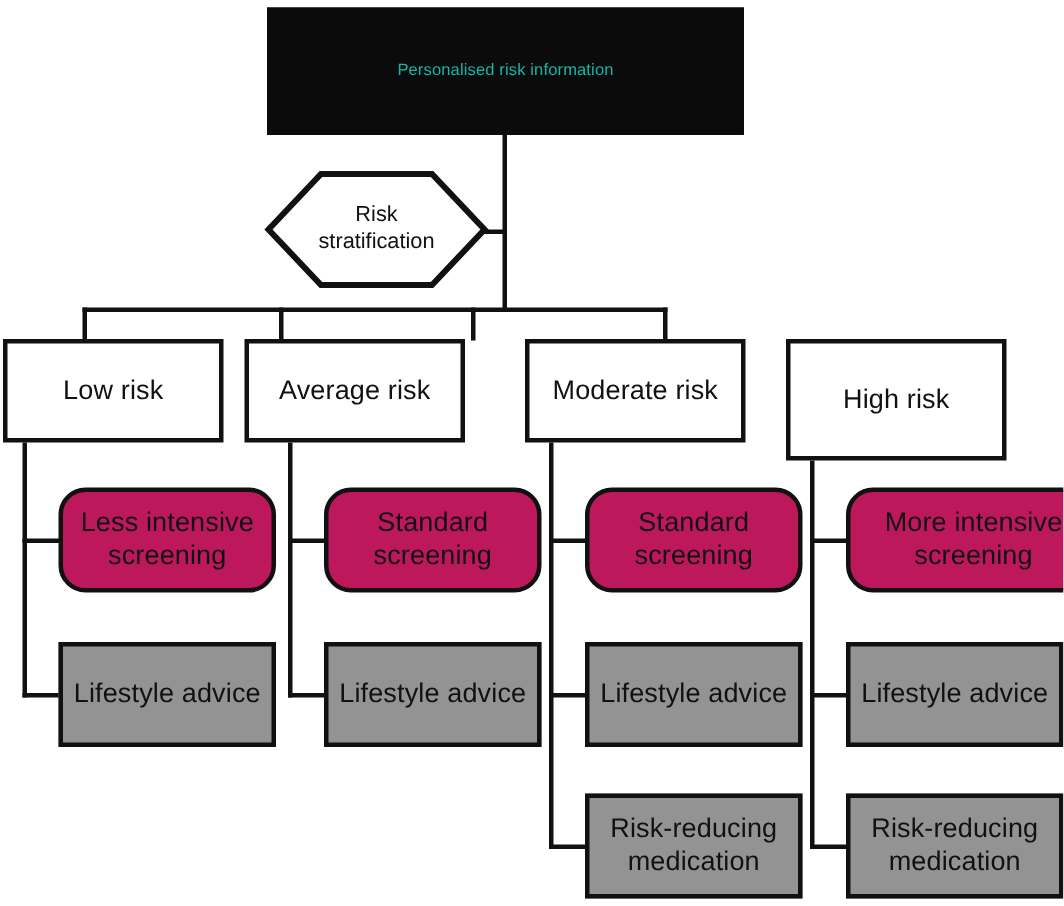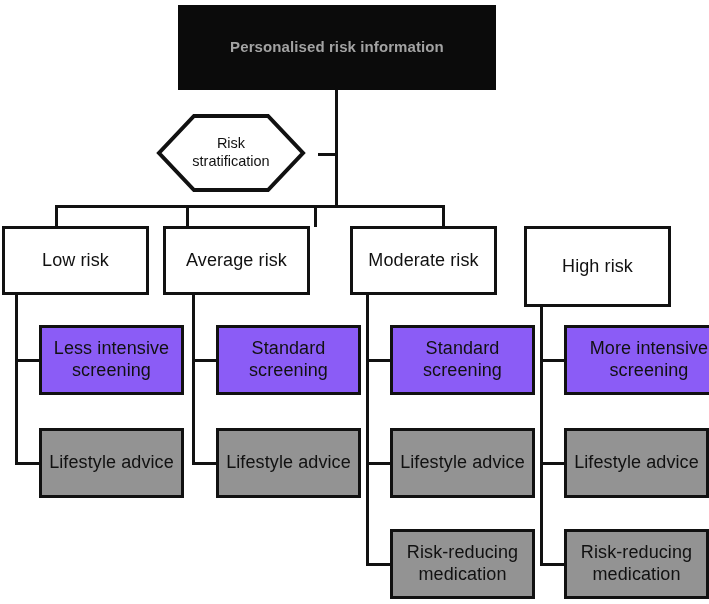--- a/index.html
+++ b/index.html
@@ -28,26 +28,26 @@
     font-size:18px;
     line-height:1.22;
     letter-spacing:.1px;
     z-index:3;
   }
   .node .lbl{display:block;padding:0 6px;}
 
   .node--black{
     background:#0b0b0b;
     border-color:#0b0b0b;
-    color:#a3a3a3;
-    font-weight:bold;
-    font-size:15px;
+    color:#14b8a6;
+    font-weight:normal;
+    font-size:11px;
   }
   .node--white{background:#ffffff;}
-  .node--light{background:#8b5cf6;}
+  .node--light{background:#be185d;border-radius:18px;}
   .node--dark{background:#939393;text-align:center;}
 
   
   .hex{
     position:absolute;
     z-index:3;
     display:flex;
     align-items:center;
     justify-content:center;
   }
@@ -101,21 +101,21 @@
 
   <div class="ln v" style="left:540px;top:293px;height:272px;"></div>
   <div class="ln h" style="left:540px;top:359px;width:26px;"></div>
   <div class="ln h" style="left:540px;top:462px;width:26px;"></div>
   <div class="ln h" style="left:540px;top:563px;width:26px;"></div>
 
   <div class="node node--black" style="left:178px;top:5px;width:318px;height:85px;">
     <span class="lbl">Personalised risk information</span>
   </div>
 
-  <div class="hex" style="left:156px;top:113px;width:150px;height:80px;">
+  <div class="hex" style="left:176px;top:113px;width:150px;height:80px;">
     <svg viewBox="0 0 150 80" width="150" height="80" aria-hidden="true">
       <polygon points="38,3 112,3 147,40 112,77 38,77 3,40" fill="#ffffff" stroke="#111111" stroke-width="4" stroke-linejoin="miter"></polygon>
     </svg>
     <span class="lbl">
       <span>Risk</span><br>
       <span>stratification</span>
     </span>
   </div>
 
   <div class="node node--white" style="left:2px;top:226px;width:147px;height:69px;">

